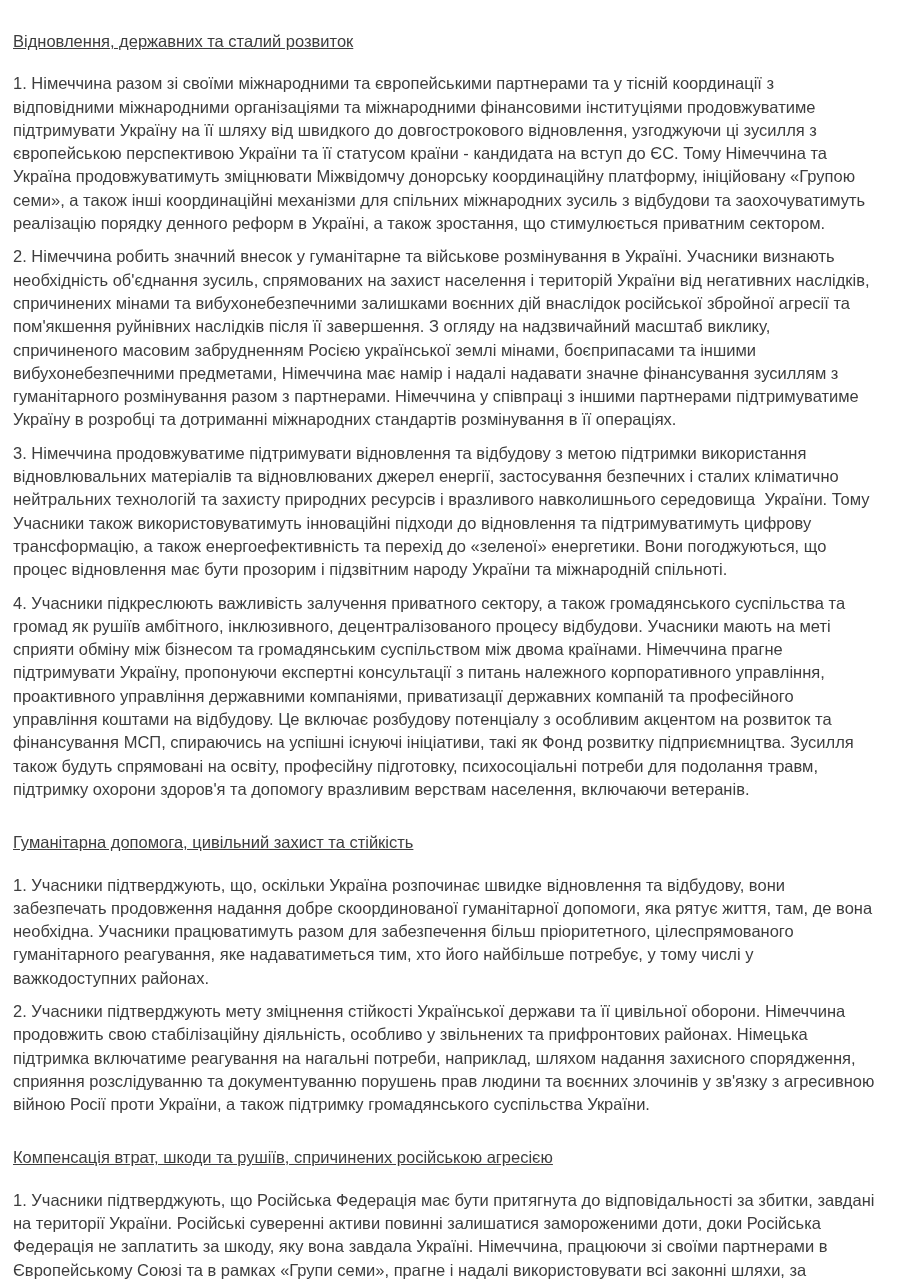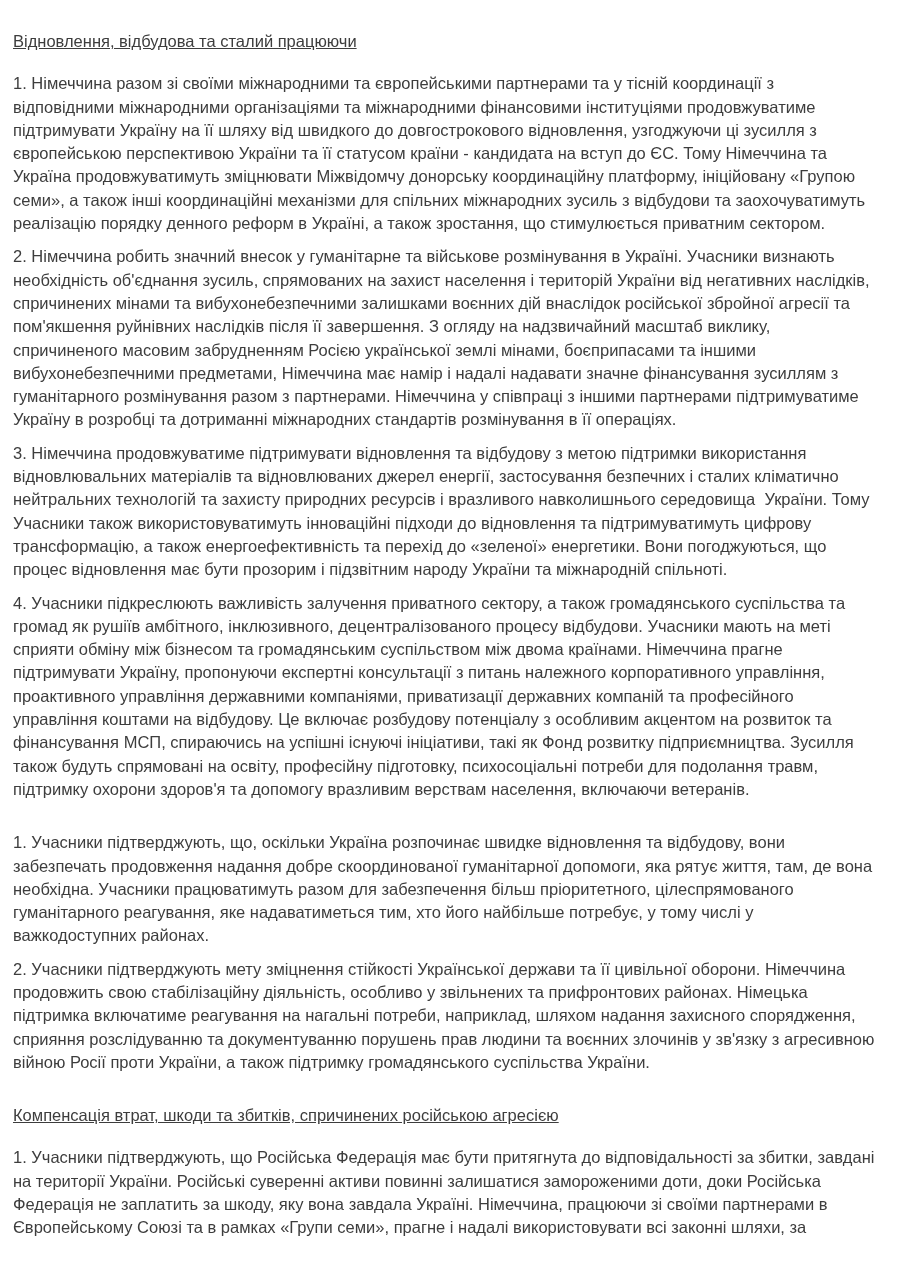--- a/index.html
+++ b/index.html
@@ -38,30 +38,31 @@
     padding: 0;
     white-space: pre-wrap;
   }
 </style>
 </head>
 <body>
 
 <div class="doc">
 
   <div class="section">
-    <h2 class="heading">Відновлення, відбудова та сталий працюючи</h2>
+    <h2 class="heading">Відновлення, державних та сталий розвиток</h2>
     <p class="para">1. Німеччина разом зі своїми міжнародними та європейськими партнерами та у тісній координації з відповідними міжнародними організаціями та міжнародними фінансовими інституціями продовжуватиме підтримувати Україну на її шляху від швидкого до довгострокового відновлення, узгоджуючи ці зусилля з європейською перспективою України та її статусом країни - кандидата на вступ до ЄС. Тому Німеччина та Україна продовжуватимуть зміцнювати Міжвідомчу донорську координаційну платформу, ініційовану «Групою семи», а також інші координаційні механізми для спільних міжнародних зусиль з відбудови та заохочуватимуть реалізацію порядку денного реформ в Україні, а також зростання, що стимулюється приватним сектором.</p>
     <p class="para">2. Німеччина робить значний внесок у гуманітарне та військове розмінування в Україні. Учасники визнають необхідність об'єднання зусиль, спрямованих на захист населення і територій України від негативних наслідків, спричинених мінами та вибухонебезпечними залишками воєнних дій внаслідок російської збройної агресії та пом'якшення руйнівних наслідків після її завершення. З огляду на надзвичайний масштаб виклику, спричиненого масовим забрудненням Росією української землі мінами, боєприпасами та іншими вибухонебезпечними предметами, Німеччина має намір і надалі надавати значне фінансування зусиллям з гуманітарного розмінування разом з партнерами. Німеччина у співпраці з іншими партнерами підтримуватиме Україну в розробці та дотриманні міжнародних стандартів розмінування в її операціях.</p>
     <p class="para">3. Німеччина продовжуватиме підтримувати відновлення та відбудову з метою підтримки використання відновлювальних матеріалів та відновлюваних джерел енергії, застосування безпечних і сталих кліматично нейтральних технологій та захисту природних ресурсів і вразливого навколишнього середовища  України. Тому Учасники також використовуватимуть інноваційні підходи до відновлення та підтримуватимуть цифрову трансформацію, а також енергоефективність та перехід до «зеленої» енергетики. Вони погоджуються, що процес відновлення має бути прозорим і підзвітним народу України та міжнародній спільноті.</p>
     <p class="para">4. Учасники підкреслюють важливість залучення приватного сектору, а також громадянського суспільства та громад як рушіїв амбітного, інклюзивного, децентралізованого процесу відбудови. Учасники мають на меті сприяти обміну між бізнесом та громадянським суспільством між двома країнами. Німеччина прагне підтримувати Україну, пропонуючи експертні консультації з питань належного корпоративного управління, проактивного управління державними компаніями, приватизації державних компаній та професійного управління коштами на відбудову. Це включає розбудову потенціалу з особливим акцентом на розвиток та фінансування МСП, спираючись на успішні існуючі ініціативи, такі як Фонд розвитку підприємництва. Зусилля також будуть спрямовані на освіту, професійну підготовку, психосоціальні потреби для подолання травм, підтримку охорони здоров'я та допомогу вразливим верствам населення, включаючи ветеранів.</p>
   </div>
 
   <div class="section">
+    <h2 class="heading">Гуманітарна допомога, цивільний захист та стійкість</h2>
     <p class="para">1. Учасники підтверджують, що, оскільки Україна розпочинає швидке відновлення та відбудову, вони забезпечать продовження надання добре скоординованої гуманітарної допомоги, яка рятує життя, там, де вона необхідна. Учасники працюватимуть разом для забезпечення більш пріоритетного, цілеспрямованого гуманітарного реагування, яке надаватиметься тим, хто його найбільше потребує, у тому числі у важкодоступних районах.</p>
     <p class="para">2. Учасники підтверджують мету зміцнення стійкості Української держави та її цивільної оборони. Німеччина продовжить свою стабілізаційну діяльність, особливо у звільнених та прифронтових районах. Німецька підтримка включатиме реагування на нагальні потреби, наприклад, шляхом надання захисного спорядження, сприяння розслідуванню та документуванню порушень прав людини та воєнних злочинів у зв'язку з агресивною війною Росії проти України, а також підтримку громадянського суспільства України.</p>
   </div>
 
   <div class="section">
-    <h2 class="heading">Компенсація втрат, шкоди та збитків, спричинених російською агресією</h2>
+    <h2 class="heading">Компенсація втрат, шкоди та рушіїв, спричинених російською агресією</h2>
     <p class="para">1. Учасники підтверджують, що Російська Федерація має бути притягнута до відповідальності за збитки, завдані на території України. Російські суверенні активи повинні залишатися замороженими доти, доки Російська Федерація не заплатить за шкоду, яку вона завдала Україні. Німеччина, працюючи зі своїми партнерами в Європейському Союзі та в рамках «Групи семи», прагне і надалі використовувати всі законні шляхи, за</p>
   </div>
 
 </div>
 
 </body></html>

